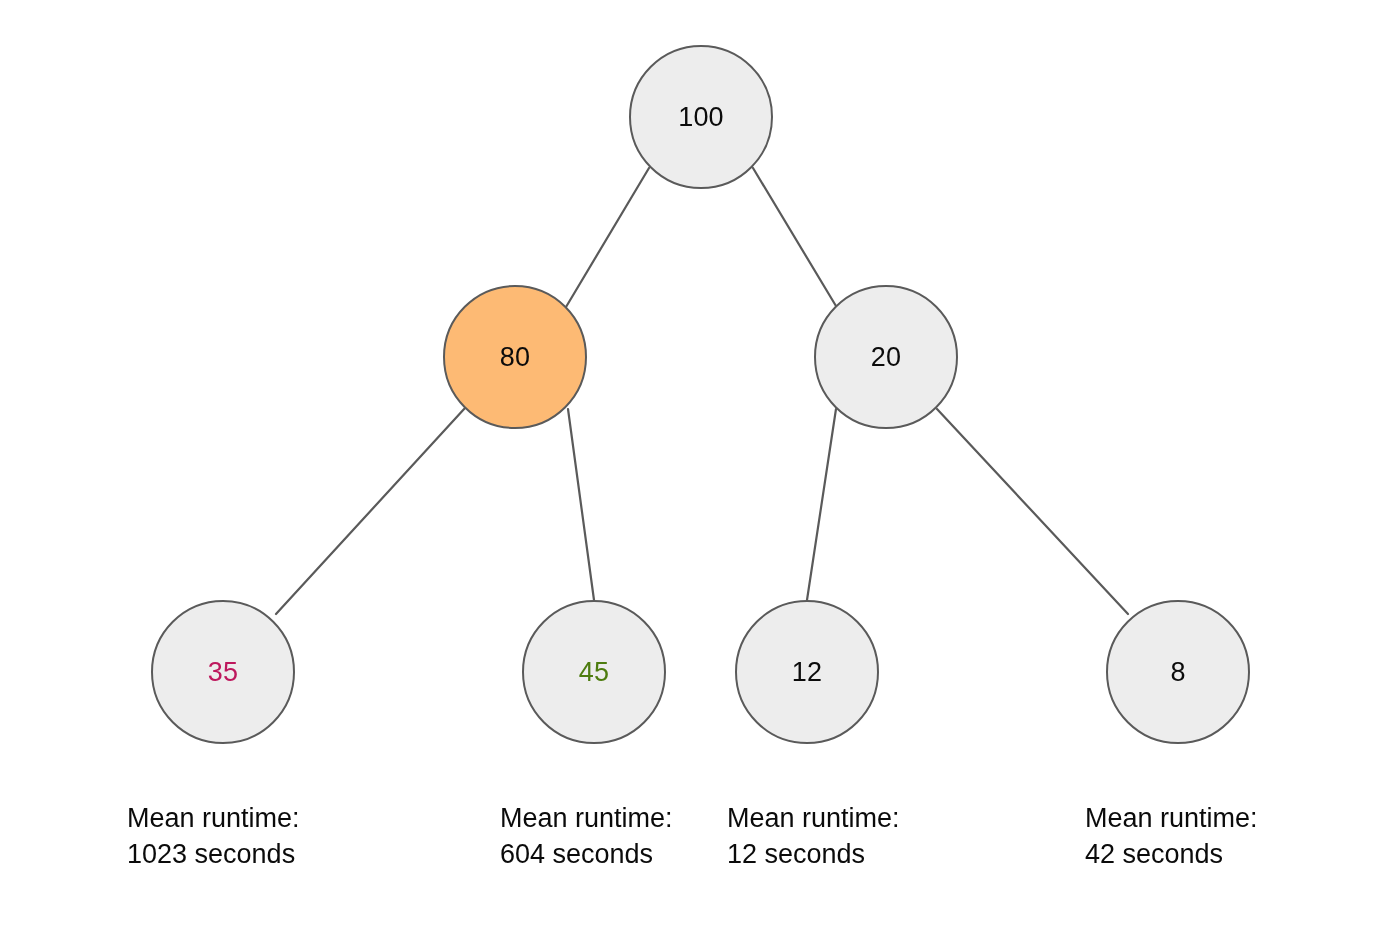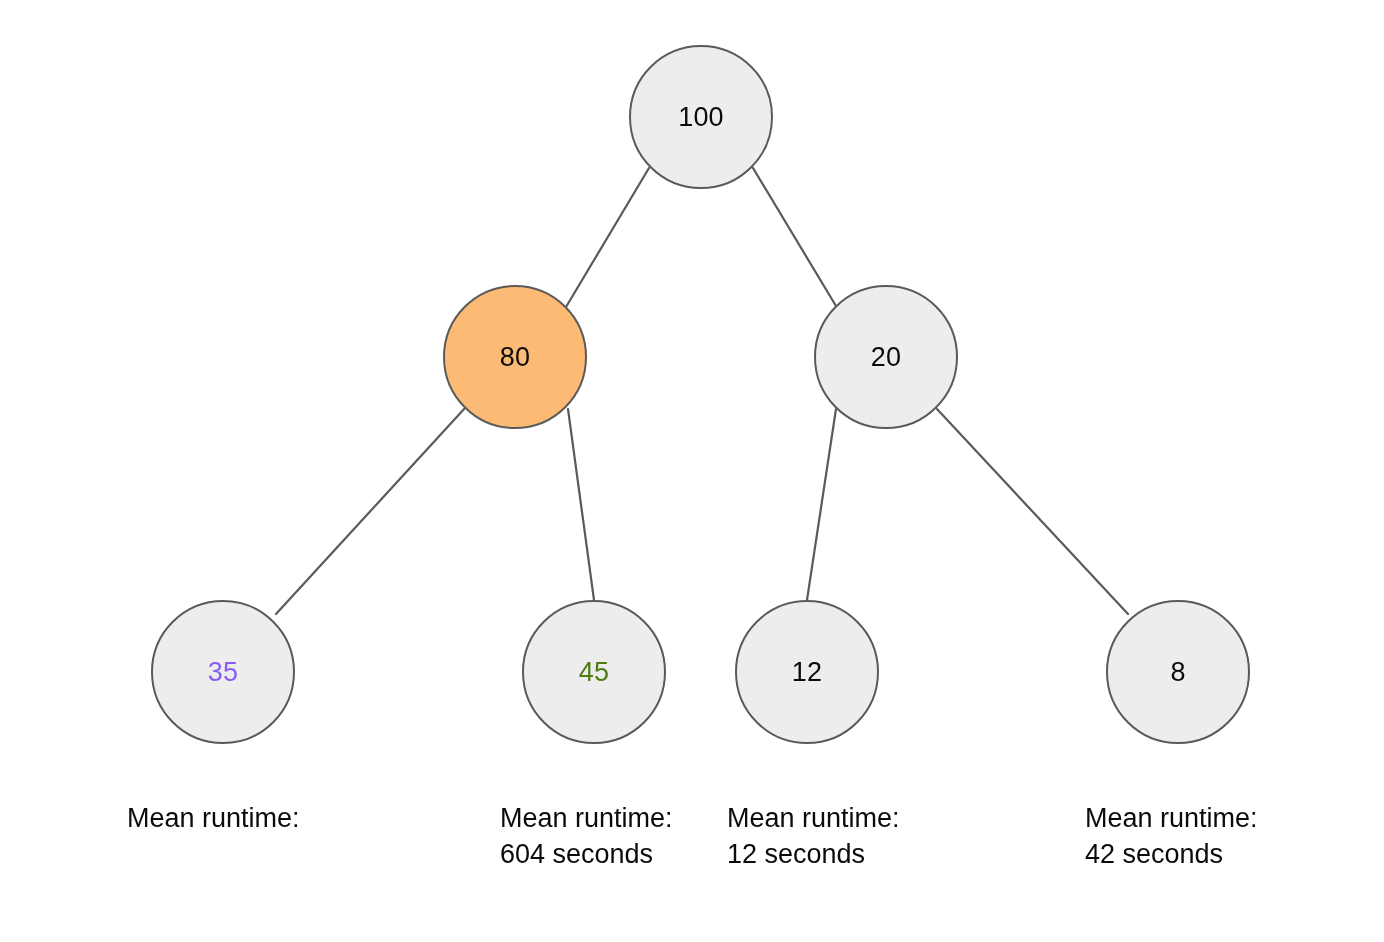--- a/index.html
+++ b/index.html
@@ -80,36 +80,37 @@
       <div class="tree-node" style="left: 629px; top: 45px; width: 144px; height: 144px; background: rgb(237, 237, 237); border-color: rgb(90, 90, 90);">
         <span class="node-label" style="color: rgb(11, 11, 11);">100</span>
       </div>
       <div class="tree-node" style="left: 443px; top: 285px; width: 144px; height: 144px; background: #fdba74; border-color: rgb(90, 90, 90);">
         <span class="node-label" style="color: rgb(11, 11, 11);">80</span>
       </div>
       <div class="tree-node" style="left: 814px; top: 285px; width: 144px; height: 144px; background: rgb(237, 237, 237); border-color: rgb(90, 90, 90);">
         <span class="node-label" style="color: rgb(11, 11, 11);">20</span>
       </div>
       <div class="tree-node" style="left: 151px; top: 600px; width: 144px; height: 144px; background: rgb(237, 237, 237); border-color: rgb(90, 90, 90);">
-        <span class="node-label" style="color: #8b5cf6;">35</span>
+        <span class="node-label" style="color: #be185d;">35</span>
       </div>
       <div class="tree-node" style="left: 522px; top: 600px; width: 144px; height: 144px; background: rgb(237, 237, 237); border-color: rgb(90, 90, 90);">
         <span class="node-label" style="color: #4d7c0f;">45</span>
       </div>
       <div class="tree-node" style="left: 735px; top: 600px; width: 144px; height: 144px; background: rgb(237, 237, 237); border-color: rgb(90, 90, 90); justify-content: center;">
         <span class="node-label" style="color: rgb(11, 11, 11);">12</span>
       </div>
       <div class="tree-node" style="left: 1106px; top: 600px; width: 144px; height: 144px; background: rgb(237, 237, 237); border-color: rgb(90, 90, 90);">
         <span class="node-label" style="color: rgb(11, 11, 11);">8</span>
       </div>
     </div>
 
   <div id="annotations-layer">
       <div class="runtime-annotation" style="left: 127px; top: 781px; color: rgb(11, 11, 11);">
         <span class="runtime-line">Mean runtime:</span>
+        <span class="runtime-line">1023 seconds</span>
       </div>
       <div class="runtime-annotation" style="left: 500px; top: 781px; color: rgb(11, 11, 11);">
         <span class="runtime-line">Mean runtime:</span>
         <span class="runtime-line">604 seconds</span>
       </div>
       <div class="runtime-annotation" style="left: 727px; top: 781px; color: rgb(11, 11, 11);">
         <span class="runtime-line">Mean runtime:</span>
         <span class="runtime-line">12 seconds</span>
       </div>
       <div class="runtime-annotation" style="left: 1085px; top: 781px; color: rgb(11, 11, 11);">

